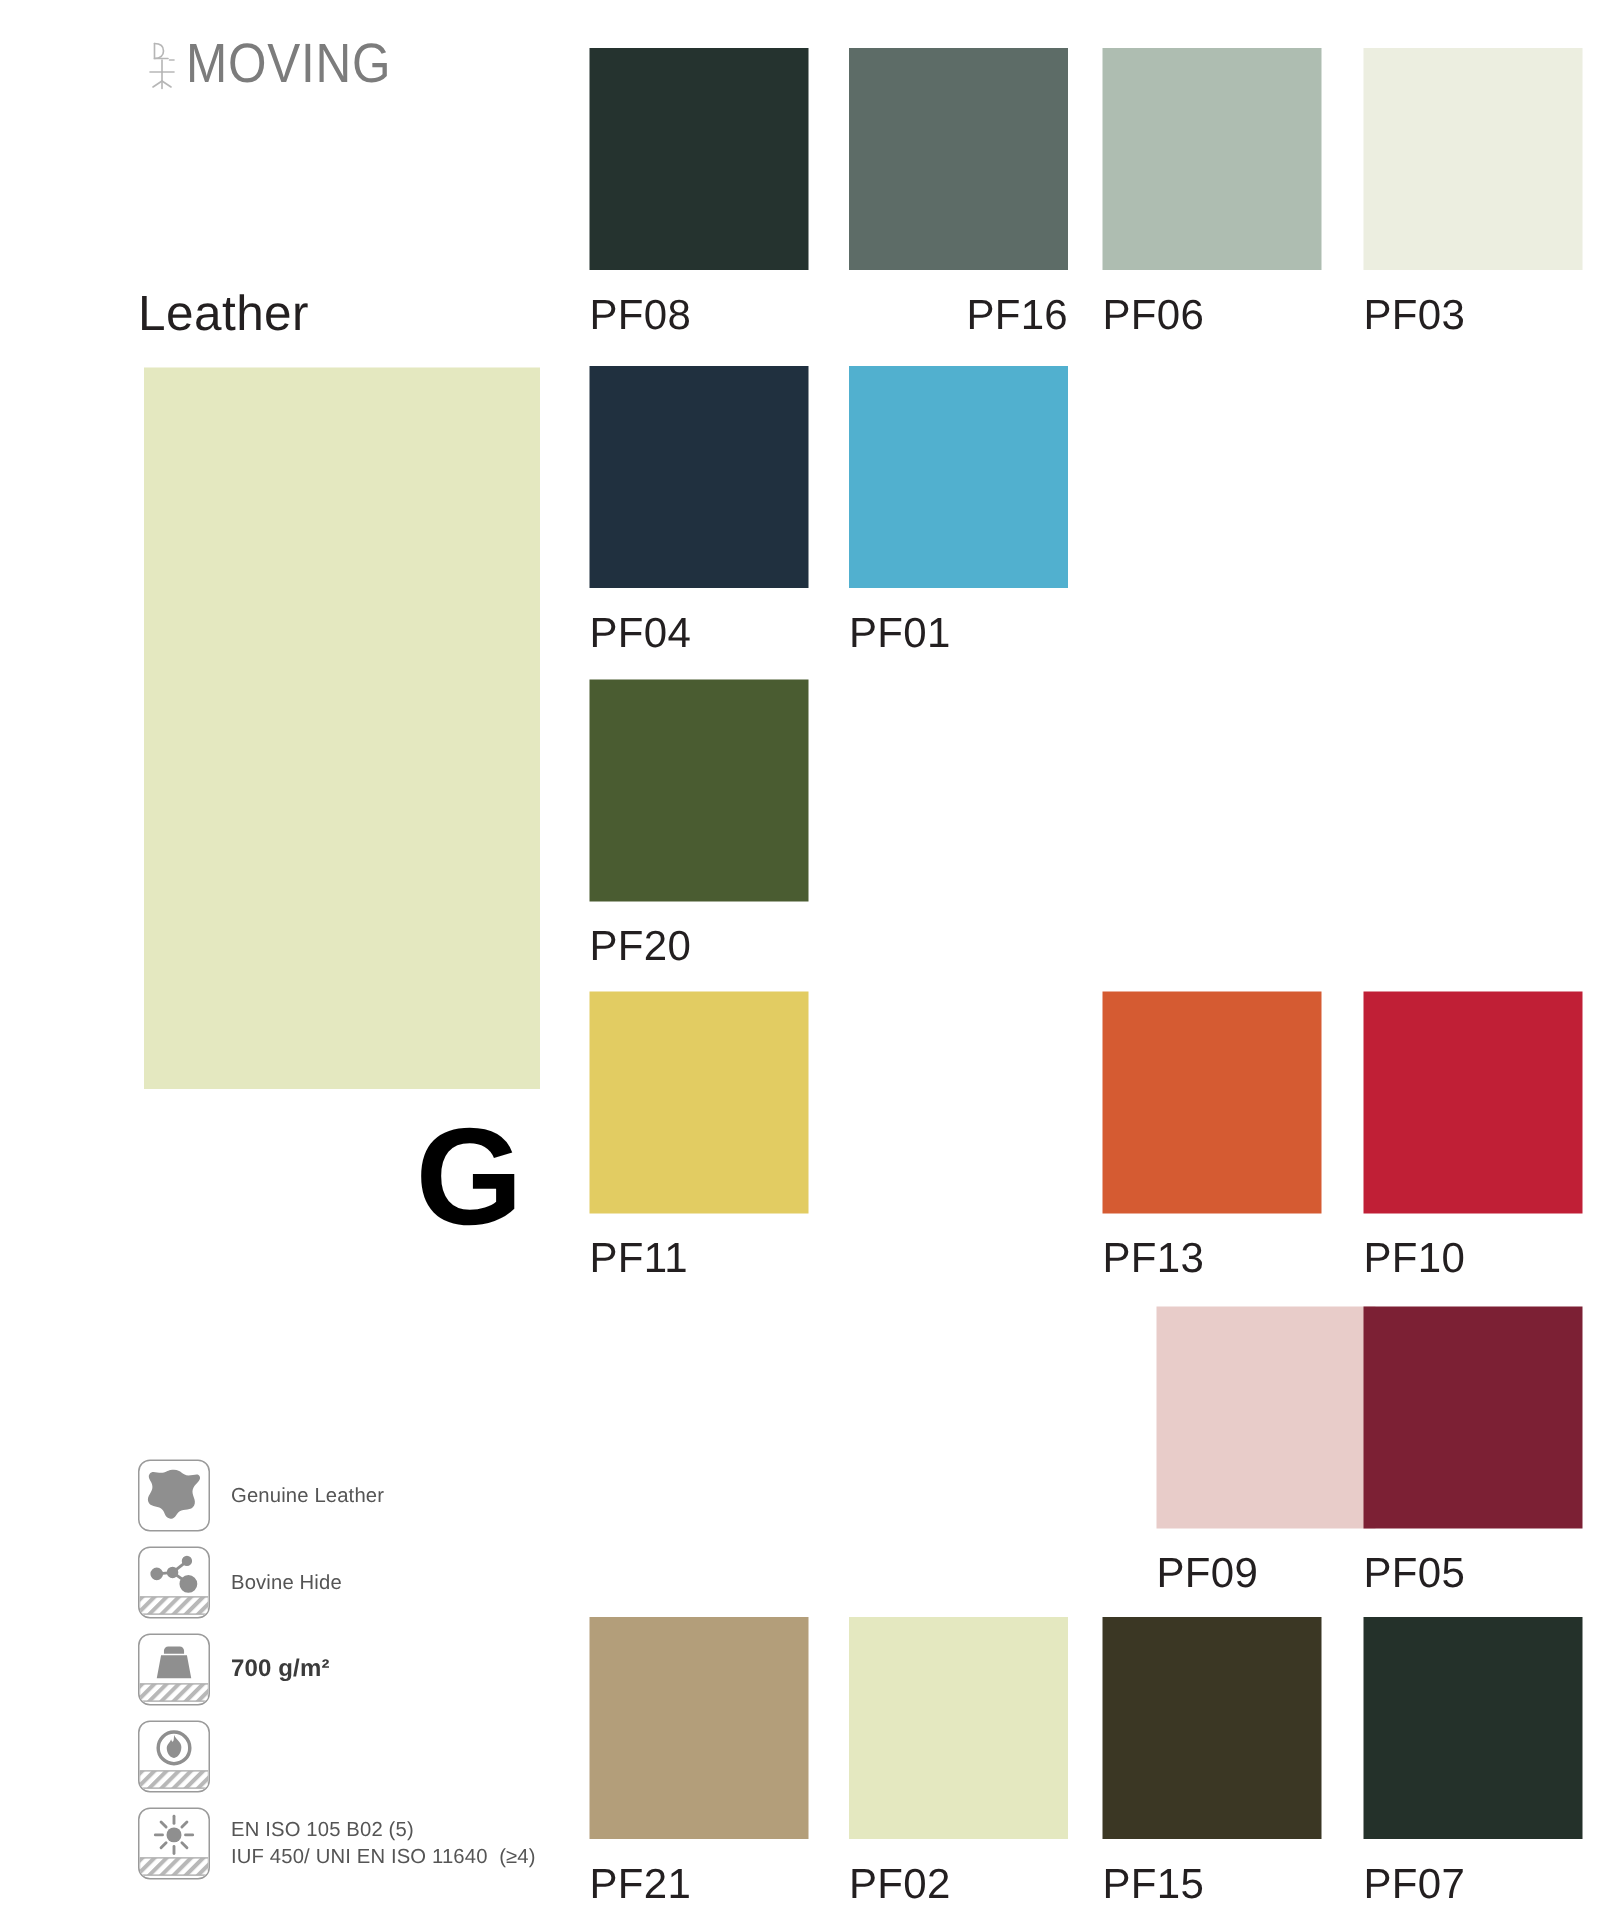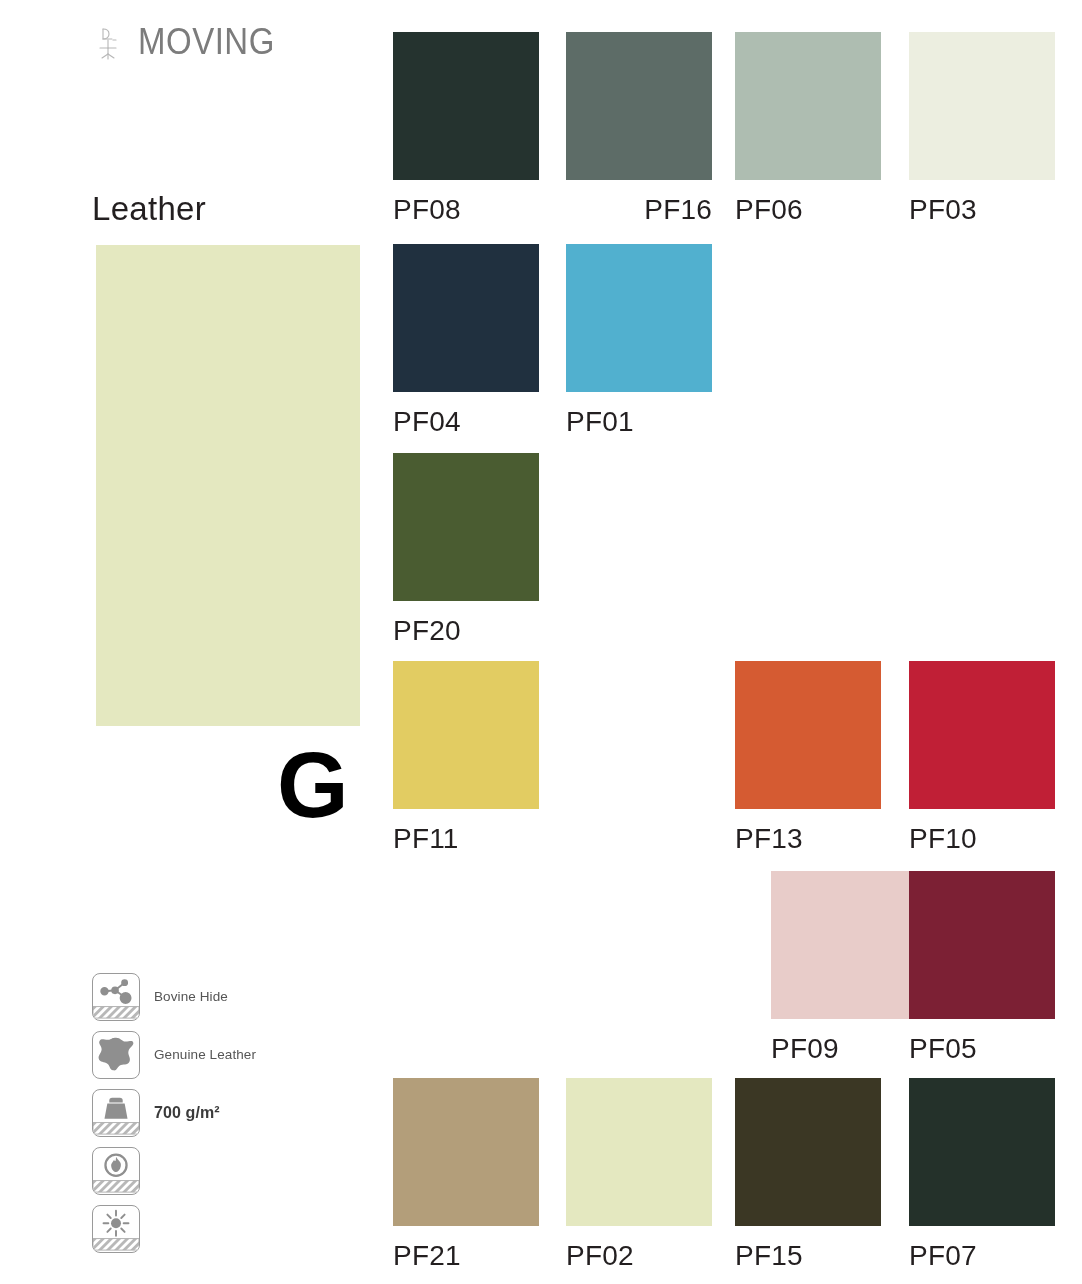--- a/index.html
+++ b/index.html
@@ -15,21 +15,21 @@
     overflow: hidden;
   }
 
   
   #brand-logo {
     position: absolute;
     left: 96px;
     top: 26px;
     display: flex;
     align-items: flex-end;
-    gap: 16px;
+    gap: 2px;
   }
   #brand-logo .logo-mark {
     display: block;
     width: 26px;
     height: 34px;
     opacity: 0.62;
   }
   #brand-logo .logo-word {
     font-family: "Liberation Sans", sans-serif;
     font-size: 33px;
@@ -225,55 +225,55 @@
     <div class="swatch-cell" style="left: 909px; top: 1078px;">
       <span class="swatch-chip" style="background: rgb(36, 49, 42);"></span>
       <span class="swatch-label">PF07</span>
     </div>
   </div>
 
 <div id="spec-legend">
     <div class="spec-row">
       <div class="spec-icon">
         <svg viewBox="0 0 48 48" xmlns="http://www.w3.org/2000/svg">
+    <g fill="#8f8f8f">
+      <path d="M24 6 C29 6 30 10 34 10 C38 10 41 8 42 11 C43 14 38 16 37 20
+               C36 24 40 27 38 31 C36 35 31 33 28 35 C25 37 25 41 21 40
+               C17 39 18 35 15 33 C12 31 7 32 6 28 C5 24 9 22 9 18
+               C9 14 5 12 7 9 C9 6 13 9 17 8 C20 7 20 6 24 6 Z"></path>
+    </g>
+        </svg>
+      </div>
+      <div class="spec-text">
+        <span class="line">Genuine Leather</span>
+      </div>
+    </div>
+    <div class="spec-row">
+      <div class="spec-icon">
+        <svg viewBox="0 0 48 48" xmlns="http://www.w3.org/2000/svg">
           <defs>
             <pattern id="hx0" width="6" height="6" patternUnits="userSpaceOnUse" patternTransform="rotate(45)">
               <rect width="3" height="6" fill="#b8b8b8"></rect>
               <rect x="3" width="3" height="6" fill="#ffffff"></rect>
             </pattern>
           </defs>
           <rect x="0" y="34" width="48" height="12" fill="url(#hx0)" stroke="#b0b0b0" stroke-width="1"></rect>
     <g fill="#8f8f8f" stroke="#8f8f8f" stroke-width="2">
       <line x1="13" y1="18" x2="23" y2="17"></line>
       <line x1="23" y1="17" x2="32" y2="10"></line>
       <line x1="23" y1="17" x2="33" y2="24"></line>
       <circle cx="12" cy="18" r="3.4"></circle>
       <circle cx="23" cy="17" r="3"></circle>
       <circle cx="33" cy="9" r="2.6"></circle>
       <circle cx="34" cy="25" r="5.2"></circle>
     </g>
         </svg>
       </div>
       <div class="spec-text">
         <span class="line">Bovine Hide</span>
-      </div>
-    </div>
-    <div class="spec-row">
-      <div class="spec-icon">
-        <svg viewBox="0 0 48 48" xmlns="http://www.w3.org/2000/svg">
-    <g fill="#8f8f8f">
-      <path d="M24 6 C29 6 30 10 34 10 C38 10 41 8 42 11 C43 14 38 16 37 20
-               C36 24 40 27 38 31 C36 35 31 33 28 35 C25 37 25 41 21 40
-               C17 39 18 35 15 33 C12 31 7 32 6 28 C5 24 9 22 9 18
-               C9 14 5 12 7 9 C9 6 13 9 17 8 C20 7 20 6 24 6 Z"></path>
-    </g>
-        </svg>
-      </div>
-      <div class="spec-text">
-        <span class="line">Genuine Leather</span>
       </div>
     </div>
     <div class="spec-row">
       <div class="spec-icon">
         <svg viewBox="0 0 48 48" xmlns="http://www.w3.org/2000/svg">
           <defs>
             <pattern id="hx2" width="6" height="6" patternUnits="userSpaceOnUse" patternTransform="rotate(45)">
               <rect width="3" height="6" fill="#b8b8b8"></rect>
               <rect x="3" width="3" height="6" fill="#ffffff"></rect>
             </pattern>
@@ -324,14 +324,18 @@
       <line x1="24" y1="26" x2="24" y2="31"></line>
       <line x1="11" y1="18" x2="16" y2="18"></line>
       <line x1="32" y1="18" x2="37" y2="18"></line>
       <line x1="15" y1="9" x2="18.5" y2="12.5"></line>
       <line x1="29.5" y1="23.5" x2="33" y2="27"></line>
       <line x1="33" y1="9" x2="29.5" y2="12.5"></line>
       <line x1="18.5" y1="23.5" x2="15" y2="27"></line>
     </g>
         </svg>
       </div>
+      <div class="spec-text">
+        <span class="line">EN ISO 105 B02 (5)</span>
+        <span class="line">IUF 450/ UNI EN ISO 11640  (≥4)</span>
+      </div>
     </div>
   </div>
 
 </body></html>

